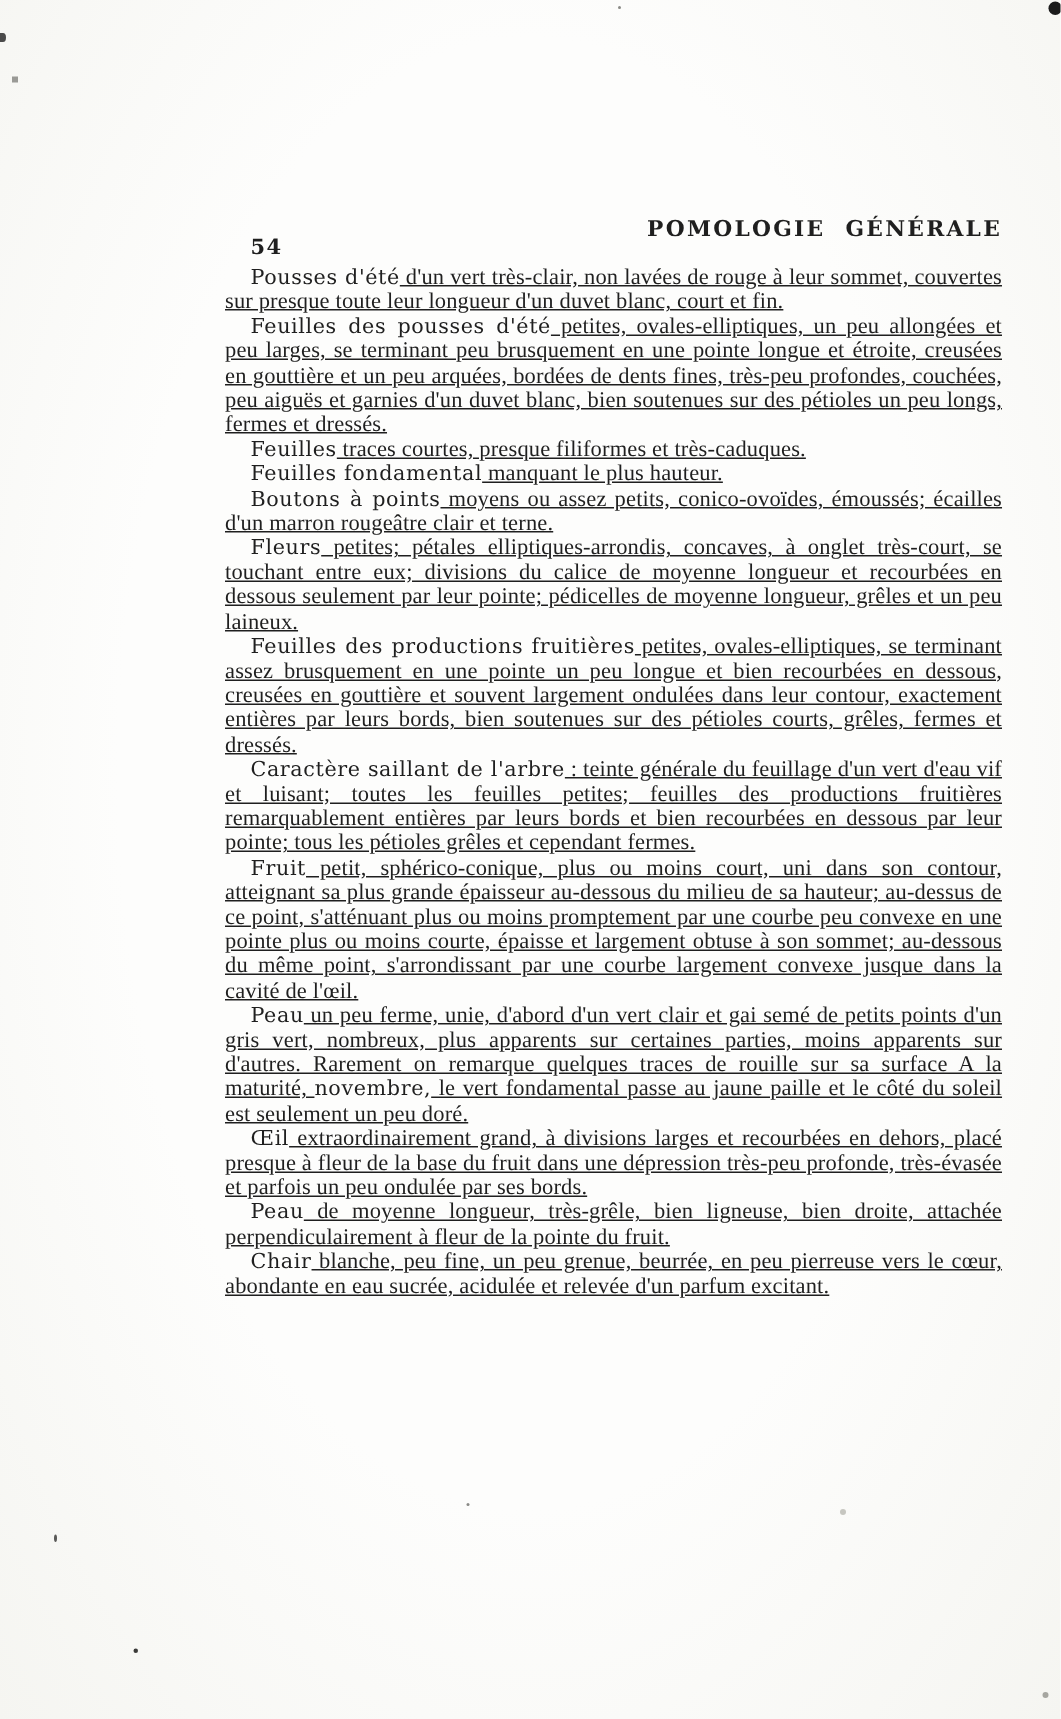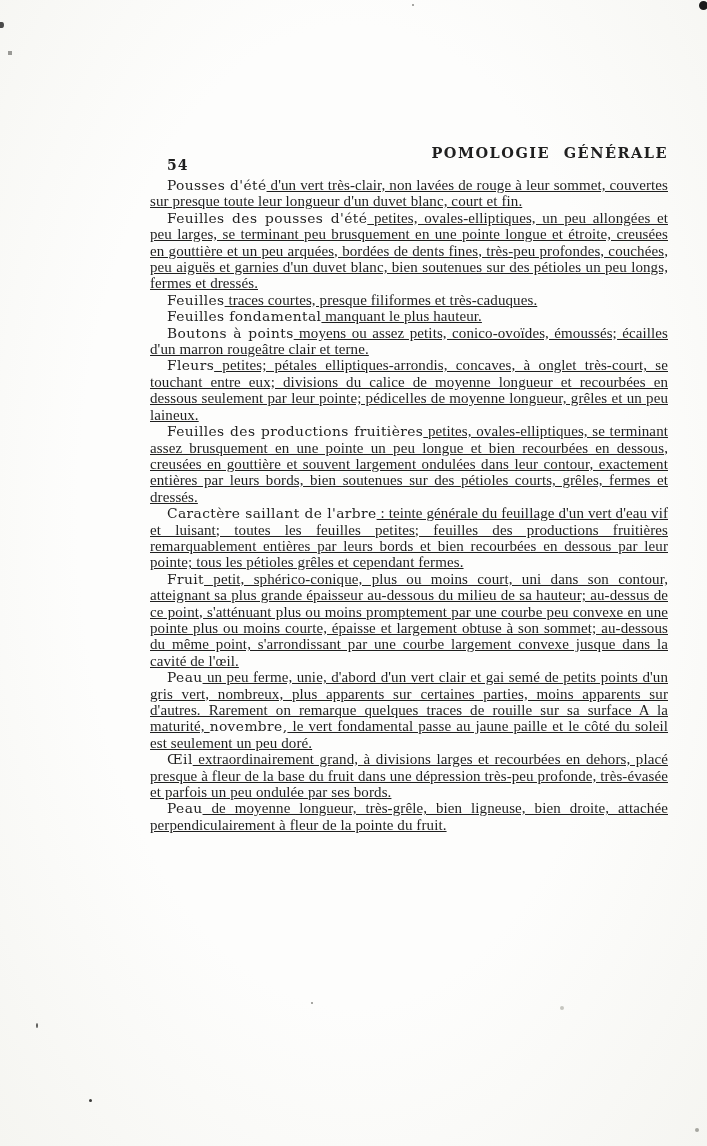--- a/index.html
+++ b/index.html
@@ -96,20 +96,21 @@
       <p class="para"><span class="lead">Feuilles</span><span class="txt"> traces courtes, presque filiformes et très-caduques.</span></p>
       <p class="para"><span class="lead">Feuilles fondamental</span><span class="txt"> manquant le plus hauteur.</span></p>
       <p class="para"><span class="lead">Boutons à points</span><span class="txt"> moyens ou assez petits, conico-ovoïdes, émoussés; écailles d'un marron rougeâtre clair et terne.</span></p>
       <p class="para"><span class="lead">Fleurs</span><span class="txt"> petites; pétales elliptiques-arrondis, concaves, à onglet très-court, se touchant entre eux; divisions du calice de moyenne longueur et recourbées en dessous seulement par leur pointe; pédicelles de moyenne longueur, grêles et un peu laineux.</span></p>
       <p class="para"><span class="lead">Feuilles des productions fruitières</span><span class="txt"> petites, ovales-elliptiques, se terminant assez brusquement en une pointe un peu longue et bien recourbées en dessous, creusées en gouttière et souvent largement ondulées dans leur contour, exactement entières par leurs bords, bien soutenues sur des pétioles courts, grêles, fermes et dressés.</span></p>
       <p class="para"><span class="lead">Caractère saillant de l'arbre</span><span class="txt"> : teinte générale du feuillage d'un vert d'eau vif et luisant; toutes les feuilles petites; feuilles des productions fruitières remarquablement entières par leurs bords et bien recourbées en dessous par leur pointe; tous les pétioles grêles et cependant fermes.</span></p>
       <p class="para"><span class="lead">Fruit</span><span class="txt"> petit, sphérico-conique, plus ou moins court, uni dans son contour, atteignant sa plus grande épaisseur au-dessous du milieu de sa hauteur; au-dessus de ce point, s'atténuant plus ou moins promptement par une courbe peu convexe en une pointe plus ou moins courte, épaisse et largement obtuse à son sommet; au-dessous du même point, s'arrondissant par une courbe largement convexe jusque dans la cavité de l'œil.</span></p>
       <p class="para"><span class="lead">Peau</span><span class="txt"> un peu ferme, unie, d'abord d'un vert clair et gai semé de petits points d'un gris vert, nombreux, plus apparents sur certaines parties, moins apparents sur d'autres. Rarement on remarque quelques traces de rouille sur sa surface A la maturité, </span><span class="lead">novembre,</span><span class="txt"> le vert fondamental passe au jaune paille et le côté du soleil est seulement un peu doré.</span></p>
       <p class="para"><span class="lead">Œil</span><span class="txt"> extraordinairement grand, à divisions larges et recourbées en dehors, placé presque à fleur de la base du fruit dans une dépression très-peu profonde, très-évasée et parfois un peu ondulée par ses bords.</span></p>
       <p class="para"><span class="lead">Peau</span><span class="txt"> de moyenne longueur, très-grêle, bien ligneuse, bien droite, attachée perpendiculairement à fleur de la pointe du fruit.</span></p>
+      <p class="para"><span class="lead">Chair</span><span class="txt"> blanche, peu fine, un peu grenue, beurrée, en peu pierreuse vers le cœur, abondante en eau sucrée, acidulée et relevée d'un parfum excitant.</span></p>
     </div>
 
   <div class="speck round" style="left:699px; top:1px; width:9px; height:9px; background:#1b1b1b;"></div>
   <div class="speck" style="left:0px; top:22px; width:4px; height:6px; background:#4a4a4a; border-radius:0 60% 60% 0;"></div>
   <div class="speck" style="left:8px; top:51px; width:4px; height:4px; background:#9a9a96;"></div>
   <div class="speck round" style="left:36px; top:1023px; width:2px; height:5px; background:#5a5a58;"></div>
   <div class="speck round" style="left:89px; top:1099px; width:3px; height:3px; background:#3a3a38;"></div>
   <div class="speck round" style="left:311px; top:1002px; width:2px; height:2px; background:#8a8a86;"></div>
   <div class="speck round" style="left:560px; top:1006px; width:4px; height:4px; background:#c6c6c0;"></div>
   <div class="speck round" style="left:695px; top:1128px; width:4px; height:4px; background:#a6a6a0;"></div>

